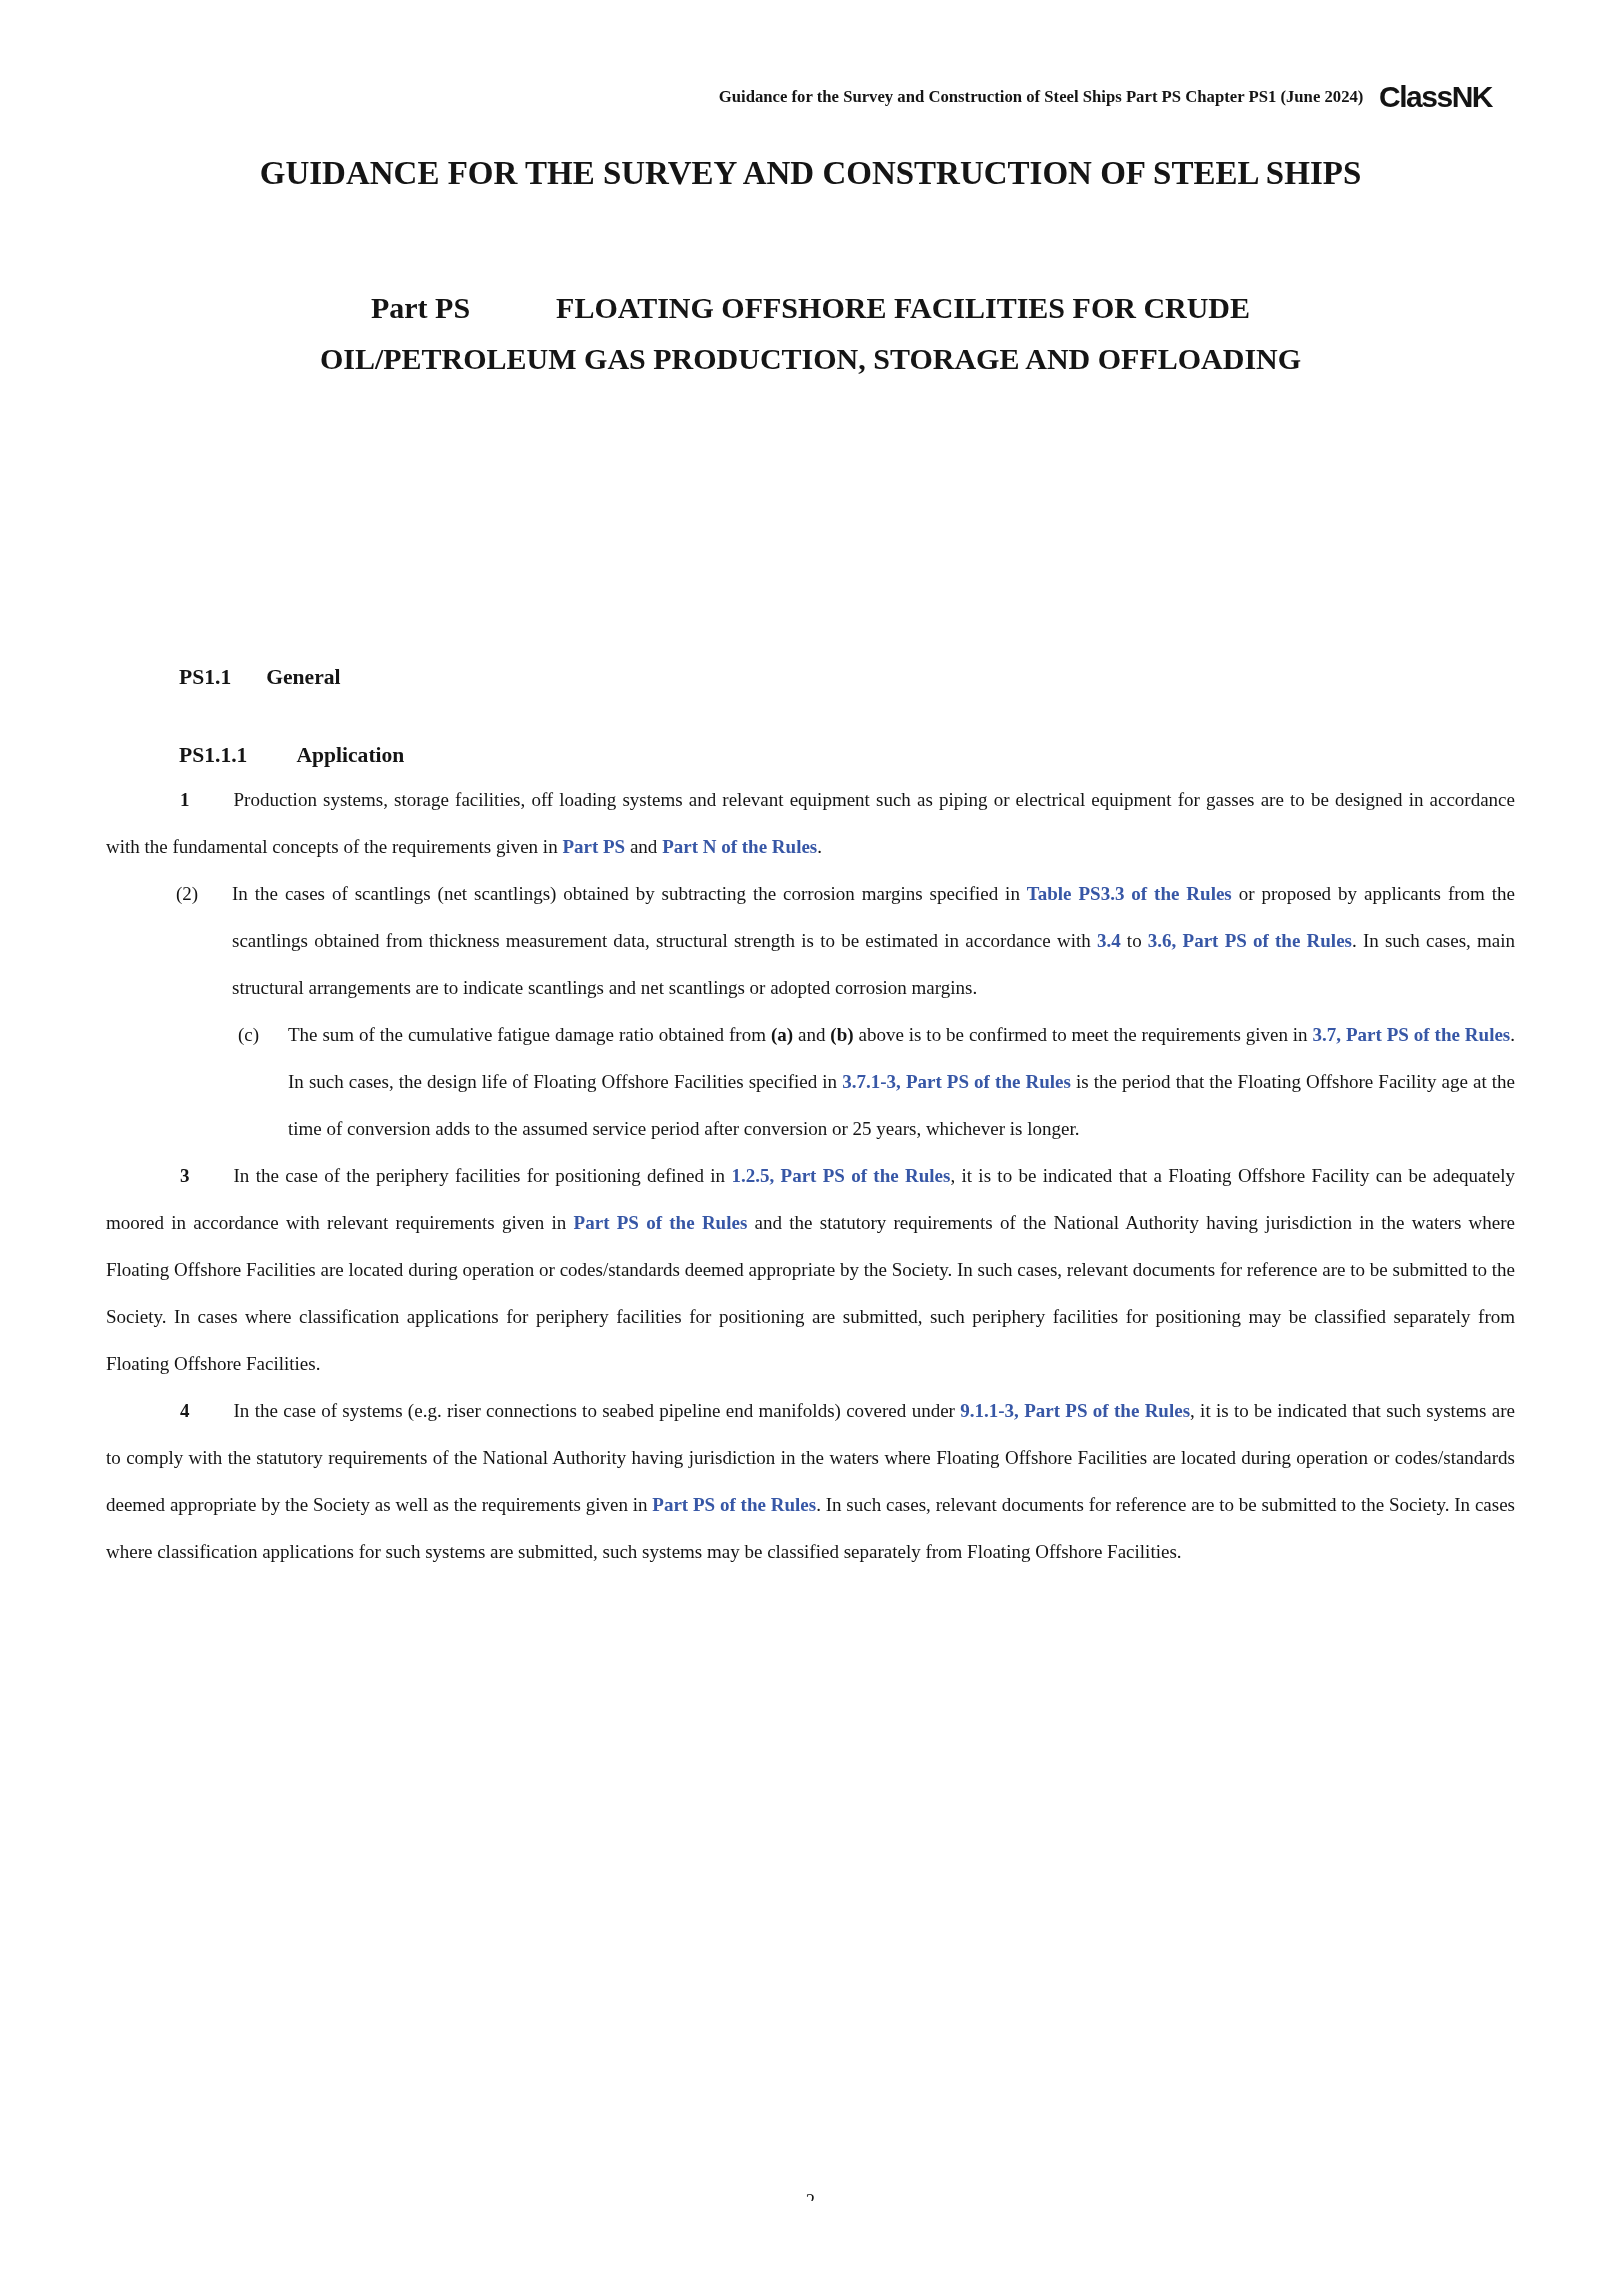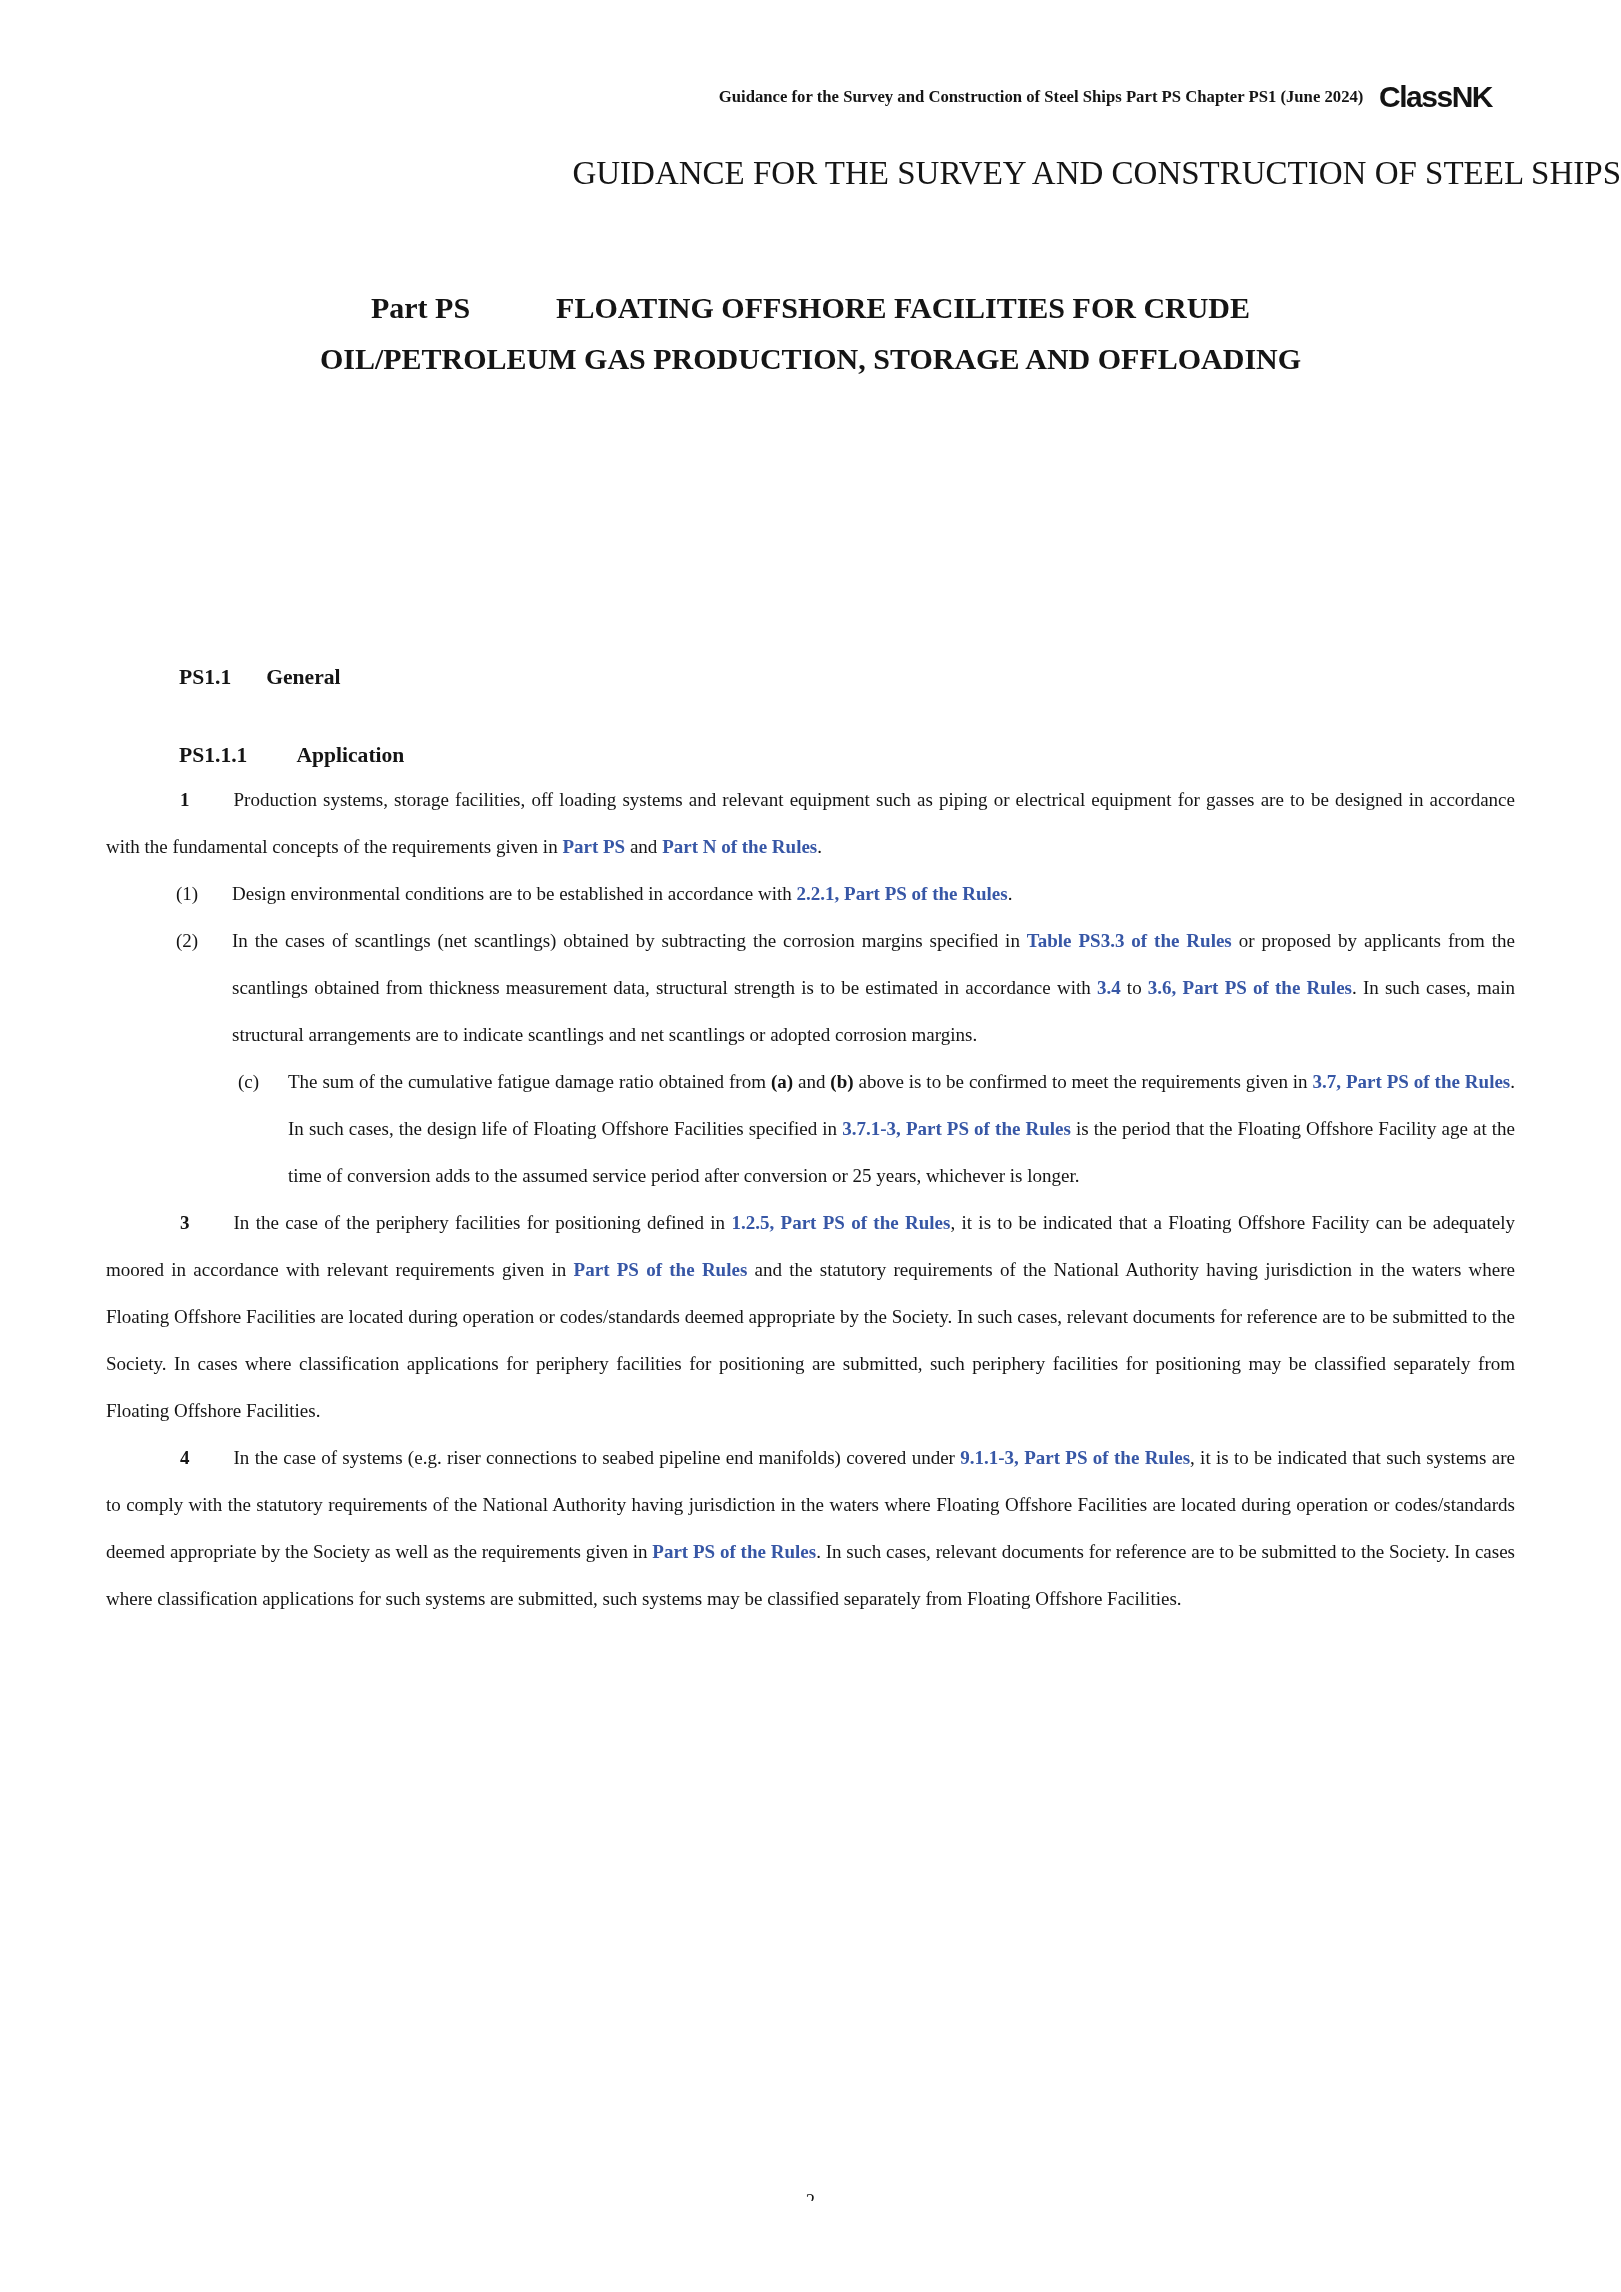--- a/index.html
+++ b/index.html
@@ -41,23 +41,23 @@
     color: #141414;
     line-height: 1;
   }
 
   
   .doc-title {
     position: absolute;
     top: 155px;
     left: 0;
     width: 100%;
-    text-align: right;
+    text-align: center;
     font-size: 33px;
-    font-weight: normal;
+    font-weight: bold;
     white-space: nowrap;
   }
   .part-heading {
     position: absolute;
     top: 282px;
     left: 0;
     width: 100%;
     text-align: center;
     font-size: 30px;
     font-weight: bold;
@@ -169,21 +169,20 @@
   <div class="section-heading">
     <span class="num">PS1.1</span><span>General</span>
   </div>
 
   <div class="subsection-heading">
     <span class="num">PS1.1.1</span><span>Application</span>
   </div>
 
   <div class="doc-body" id="doc-body">
       <div class="block para"><span class="marker">1</span><span>Production systems, storage facilities, off loading systems and relevant equipment such as piping or electrical equipment for gasses are to be designed in accordance with the fundamental concepts of the requirements given in </span><span class="ref-link">Part PS</span><span> and </span><span class="ref-link">Part N of the Rules</span><span>.</span></div>
-      <div class="block item"><span class="marker">(1)</span><span>Design environmental conditions are to be established in accordance with </span><span class="ref-link">2.2.1, Part PS of the Rules</span><span>.</span></div>
       <div class="block item"><span class="marker">(2)</span><span>In the cases of scantlings (net scantlings) obtained by subtracting the corrosion margins specified in </span><span class="ref-link">Table PS3.3 of the Rules</span><span> or proposed by applicants from the scantlings obtained from thickness measurement data, structural strength is to be estimated in accordance with </span><span class="ref-link">3.4</span><span> to </span><span class="ref-link">3.6, Part PS of the Rules</span><span>. In such cases, main structural arrangements are to indicate scantlings and net scantlings or adopted corrosion margins.</span></div>
       <div class="block subitem"><span class="marker">(c)</span><span>The sum of the cumulative fatigue damage ratio obtained from </span><span class="bold-ref">(a)</span><span> and </span><span class="bold-ref">(b)</span><span> above is to be confirmed to meet the requirements given in </span><span class="ref-link">3.7, Part PS of the Rules</span><span>. In such cases, the design life of Floating Offshore Facilities specified in </span><span class="ref-link">3.7.1-3, Part PS of the Rules</span><span> is the period that the Floating Offshore Facility age at the time of conversion adds to the assumed service period after conversion or 25 years, whichever is longer.</span></div>
       <div class="block para"><span class="marker">3</span><span>In the case of the periphery facilities for positioning defined in </span><span class="ref-link">1.2.5, Part PS of the Rules</span><span>, it is to be indicated that a Floating Offshore Facility can be adequately moored in accordance with relevant requirements given in </span><span class="ref-link">Part PS of the Rules</span><span> and the statutory requirements of the National Authority having jurisdiction in the waters where Floating Offshore Facilities are located during operation or codes/standards deemed appropriate by the Society. In such cases, relevant documents for reference are to be submitted to the Society. In cases where classification applications for periphery facilities for positioning are submitted, such periphery facilities for positioning may be classified separately from Floating Offshore Facilities.</span></div>
       <div class="block para"><span class="marker">4</span><span>In the case of systems (e.g. riser connections to seabed pipeline end manifolds) covered under </span><span class="ref-link">9.1.1-3, Part PS of the Rules</span><span>, it is to be indicated that such systems are to comply with the statutory requirements of the National Authority having jurisdiction in the waters where Floating Offshore Facilities are located during operation or codes/standards deemed appropriate by the Society as well as the requirements given in </span><span class="ref-link">Part PS of the Rules</span><span>. In such cases, relevant documents for reference are to be submitted to the Society. In cases where classification applications for such systems are submitted, such systems may be classified separately from Floating Offshore Facilities.</span></div>
     </div>
 
   <div class="page-number">2</div>
 
 </div>
 

